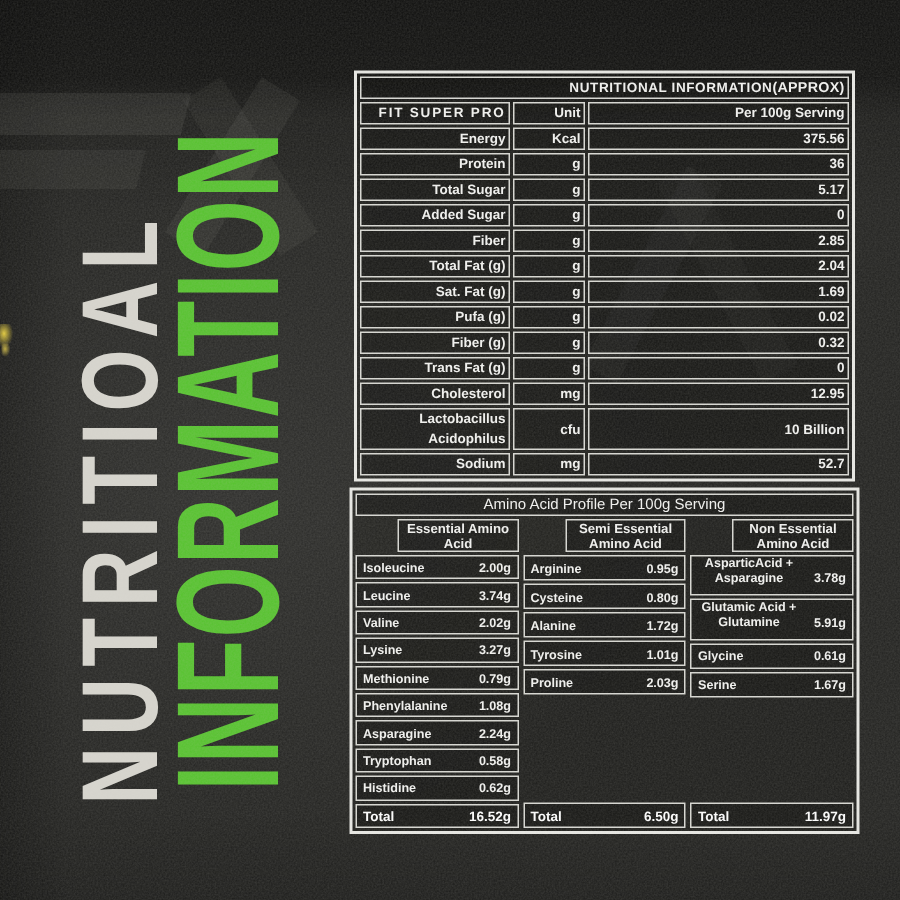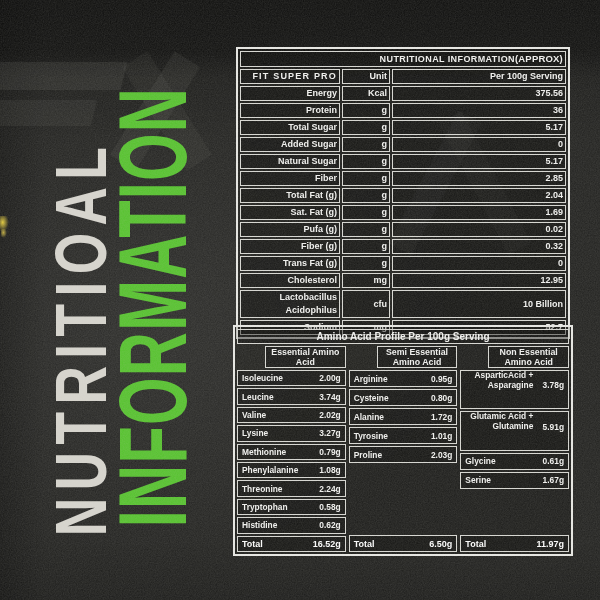--- a/index.html
+++ b/index.html
@@ -74,40 +74,40 @@
   td.xs { font-size: 6.5px; }
 
   
   .atable {
     position: absolute; z-index: 4; left: 233px; top: 325px; width: 340px; height: 231px;
     border: 2px solid #e9e9e5; background: rgba(10,10,8,.18);
     padding: 2px; display: flex; flex-direction: column; gap: 2px;
   }
   .atitle {
     flex: 0 0 15px; border: 1px solid #d9d9d4; background: rgba(8,8,6,.30);
-    text-align: center; font-weight: bold; color: #f3f3f1;
+    text-align: center; font-weight: normal; color: #f3f3f1;
     font-size: 10px; line-height: 13px;
   }
   .aheads { flex: 0 0 18px; display: flex; gap: 3px; }
   .ahead {
     flex: 1; border: 1px solid #d9d9d4; background: rgba(8,8,6,.30);
     display: flex; align-items: center; justify-content: center; text-align: center;
     font-size: 8.8px; font-weight: bold; color: #f3f3f1; margin-left: 28px;
   }
   .acols { flex: 1; display: flex; gap: 3px; }
   .amino-col { flex: 1; display: flex; flex-direction: column; gap: 2px; min-width: 0; }
   .arow, .atotal {
     border: 1px solid #d9d9d4; background: rgba(8,8,6,.30);
     display: flex; justify-content: space-between; align-items: center;
     padding: 0 4px; font-size: 8.4px; font-weight: bold; color: #f3f3f1;
   }
   .col-ess .arow, .col-ess .atotal { flex: 1 1 0; }
   .col-semi .arow, .col-non .arow { flex: 0 0 17px; }
-  .col-non .arow.tall { flex: 0 0 27px; align-items: flex-end; padding-bottom: 18px; }
-  .arow .nm { text-align: right; }
+  .col-non .arow.tall { flex: 0 0 27px; align-items: flex-end; padding-bottom: 6px; }
+  .arow .nm { text-align: center; }
   .arow.tall .nm { width: 68px; line-height: 1.15; align-self: center; }
   .col-semi .atotal, .col-non .atotal { flex: 0 0 17px; margin-top: auto; }
   .atotal { font-size: 9px; color: #ffffff; text-align: right; }
 </style>
 </head>
 <body>
 
 <div id="stage">
   <div class="bg-grad"></div>
   <div class="wm wm1"></div>
@@ -155,25 +155,20 @@
             <td class="lblc lg">Total Sugar</td>
             <td class="unitc">g</td>
             <td>5.17</td>
           </tr>
           <tr>
             <td class="lblc sm">Added Sugar</td>
             <td class="unitc">g</td>
             <td>0</td>
           </tr>
           <tr>
-            <td class="lblc sm">Natural Sugar</td>
-            <td class="unitc">g</td>
-            <td>5.17</td>
-          </tr>
-          <tr>
             <td class="lblc md">Fiber</td>
             <td class="unitc">g</td>
             <td>2.85</td>
           </tr>
           <tr>
             <td class="lblc lg">Total Fat (g)</td>
             <td class="unitc">g</td>
             <td>2.04</td>
           </tr>
           <tr>
@@ -242,21 +237,21 @@
           </div>
           <div class="arow">
             <span class="nm">Methionine</span>
             <span class="vl">0.79g</span>
           </div>
           <div class="arow">
             <span class="nm">Phenylalanine</span>
             <span class="vl">1.08g</span>
           </div>
           <div class="arow">
-            <span class="nm">Threonine</span>
+            <span class="nm">Asparagine</span>
             <span class="vl">2.24g</span>
           </div>
           <div class="arow">
             <span class="nm">Tryptophan</span>
             <span class="vl">0.58g</span>
           </div>
           <div class="arow">
             <span class="nm">Histidine</span>
             <span class="vl">0.62g</span>
           </div>

